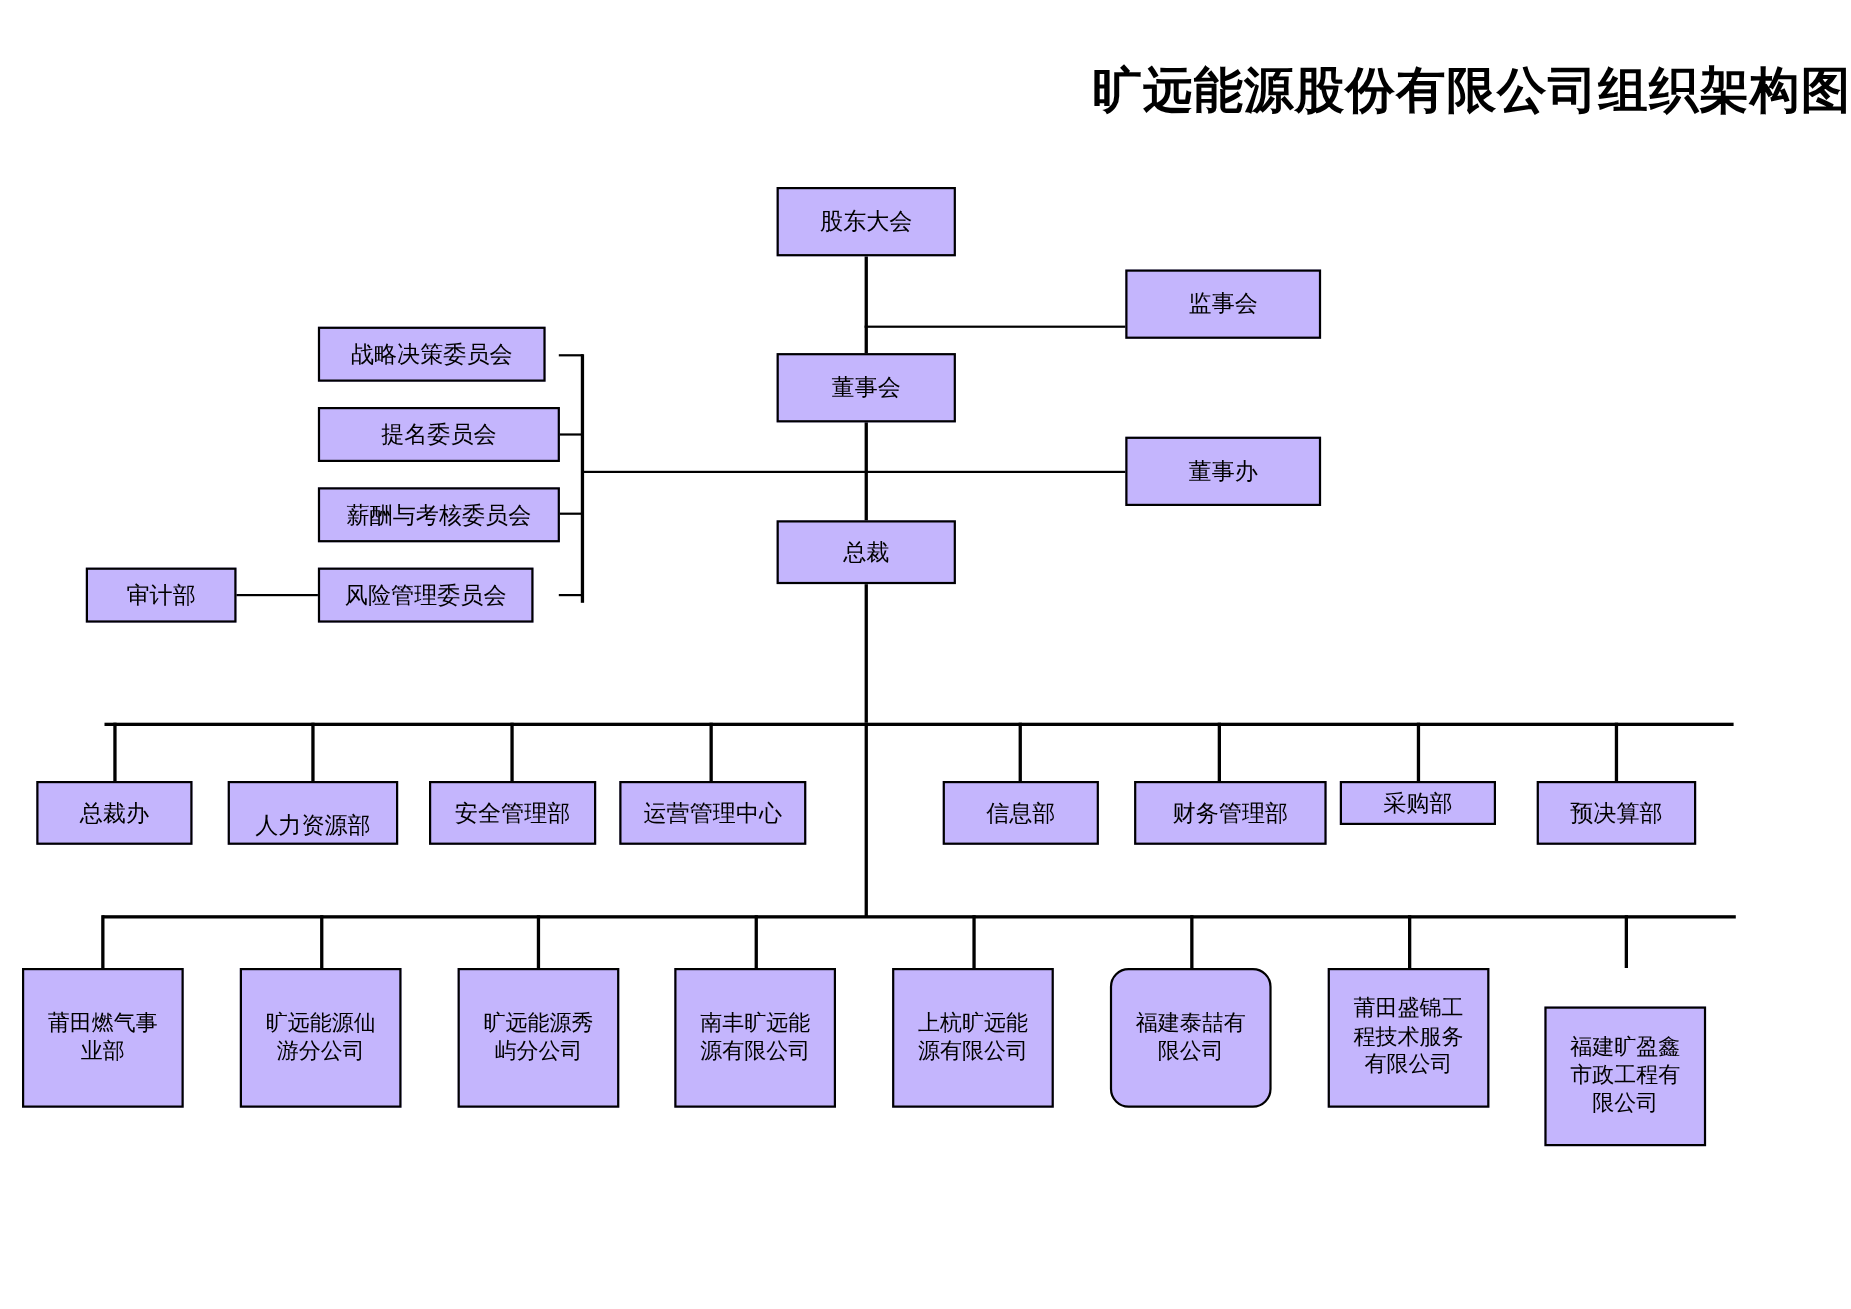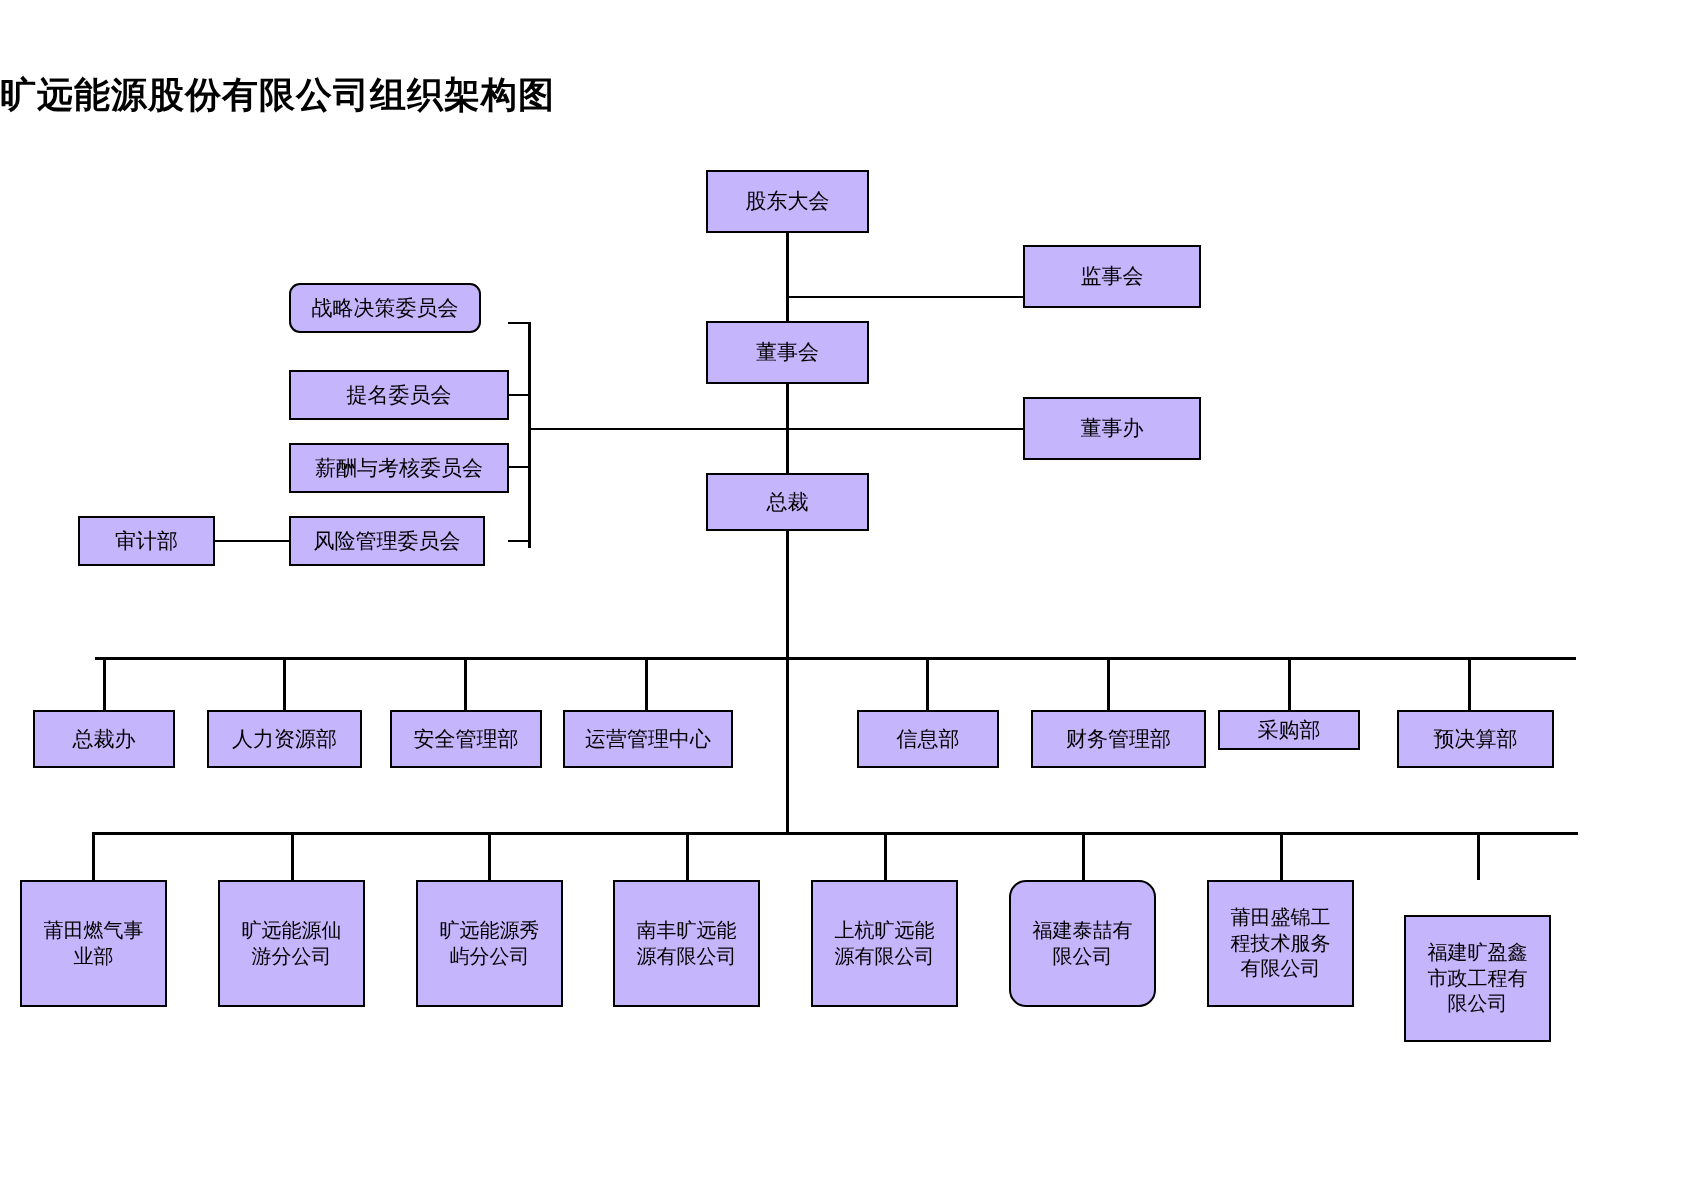--- a/index.html
+++ b/index.html
@@ -7,23 +7,23 @@
     width:1683px;height:1190px;
     background:#ffffff;
     font-family:"Liberation Serif","DejaVu Serif",serif;
     color:#000;
     overflow:hidden;
   }
   #chart{position:relative;width:1683px;height:1190px;}
 
   .title{
     position:absolute;
-    left:0;right:0;top:71px;
-    text-align:left;
-    font-size:36px;
+    left:0;right:0;top:52px;
+    text-align:right;
+    font-size:45px;
     font-weight:bold;
     letter-spacing:1px;
     font-family:"Liberation Sans","DejaVu Sans",sans-serif;
     white-space:nowrap;
   }
 
   .box{
     position:absolute;
     box-sizing:border-box;
     border:2.5px solid #000;
@@ -110,59 +110,59 @@
   </div>
 
   <div class="box" style="left:1023px;top:397px;width:178px;height:63px;">
     <span class="lbl">董事办</span>
   </div>
 
   <div class="box" style="left:706px;top:473px;width:163px;height:58px;">
     <span class="lbl">总裁</span>
   </div>
 
-  <div class="box" style="left:289px;top:283px;width:192px;height:50px;border-radius:11px;">
+  <div class="box" style="left:289px;top:297px;width:207px;height:50px;">
     <span class="lbl">战略决策委员会</span>
   </div>
   <div class="box" style="left:289px;top:370px;width:220px;height:50px;">
     <span class="lbl">提名委员会</span>
   </div>
   <div class="box" style="left:289px;top:443px;width:220px;height:50px;">
     <span class="lbl">薪酬与考核委员会</span>
   </div>
   <div class="box" style="left:289px;top:516px;width:196px;height:50px;">
     <span class="lbl">风险管理委员会</span>
   </div>
 
   <div class="box" style="left:78px;top:516px;width:137px;height:50px;">
     <span class="lbl">审计部</span>
   </div>
 
   <div class="box" style="left:33px;top:710px;width:142px;height:58px;">
     <span class="lbl">总裁办</span>
   </div>
-  <div class="box" style="left:207px;top:710px;width:155px;height:58px;">
+  <div class="box" style="left:207px;top:710px;width:155px;height:58px;align-items:flex-end;">
     <span class="lbl">人力资源部</span>
   </div>
   <div class="box" style="left:390px;top:710px;width:152px;height:58px;">
     <span class="lbl">安全管理部</span>
   </div>
   <div class="box" style="left:563px;top:710px;width:170px;height:58px;">
     <span class="lbl">运营管理中心</span>
   </div>
   <div class="box" style="left:857px;top:710px;width:142px;height:58px;">
     <span class="lbl">信息部</span>
   </div>
   <div class="box" style="left:1031px;top:710px;width:175px;height:58px;align-items:center;">
     <span class="lbl">财务管理部</span>
   </div>
   <div class="box" style="left:1218px;top:710px;width:142px;height:40px;">
     <span class="lbl">采购部</span>
   </div>
-  <div class="box" style="left:1397px;top:710px;width:157px;height:58px;">
+  <div class="box" style="left:1397px;top:710px;width:145px;height:58px;">
     <span class="lbl">预决算部</span>
   </div>
 
   <div class="box small" style="left:20px;top:880px;width:147px;height:127px;">
     <span class="lbl">莆田燃气事
 业部</span>
   </div>
   <div class="box small" style="left:218px;top:880px;width:147px;height:127px;">
     <span class="lbl">旷远能源仙
 游分公司</span>

